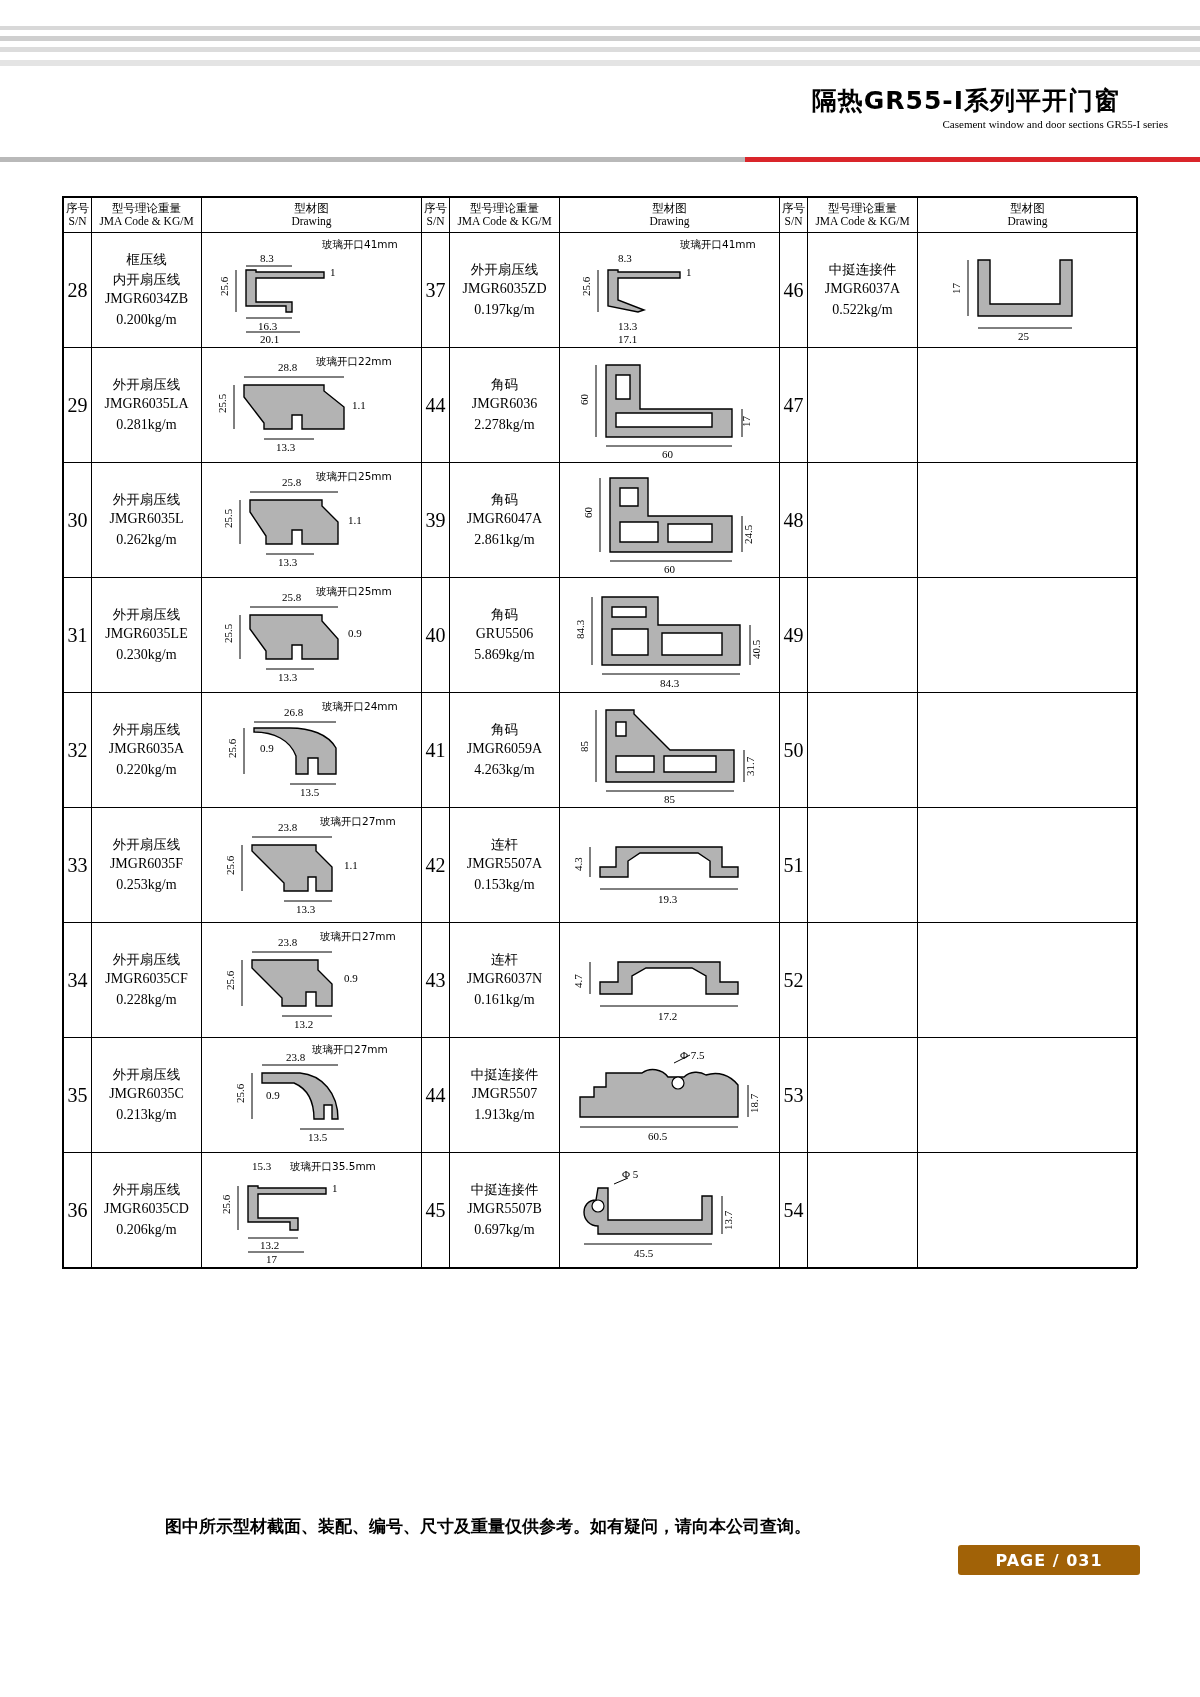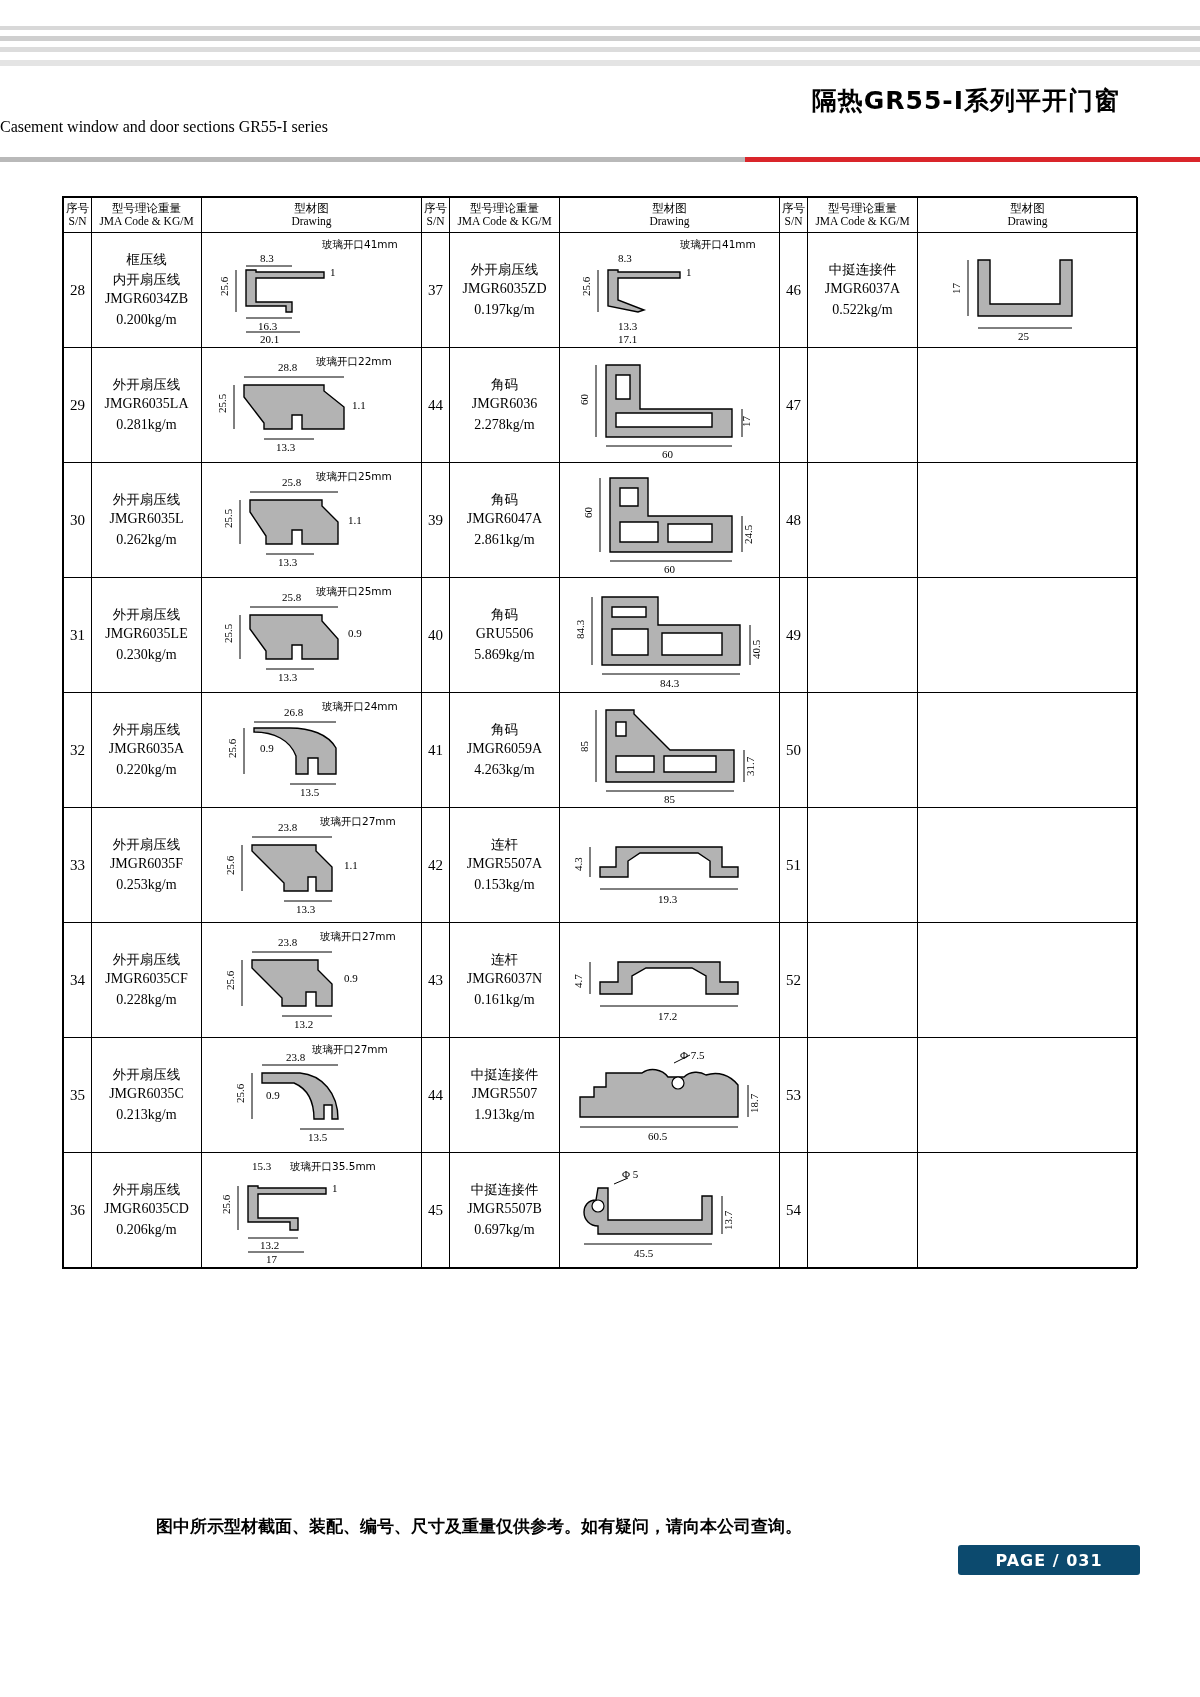--- a/index.html
+++ b/index.html
@@ -17,47 +17,47 @@
       #ffffff 30px,#ffffff 36px,
       #cfcfcf 36px,#cfcfcf 41px,
       #ffffff 41px,#ffffff 47px,
       #dcdcdc 47px,#dcdcdc 52px,
       #ffffff 52px,#ffffff 60px,
       #e4e4e4 60px,#e4e4e4 66px,
       #ffffff 66px,#ffffff 148px);}
   .hdr-title{position:absolute;left:0;top:84px;width:1120px;text-align:right;
     font-size:25px;font-weight:bold;letter-spacing:1px;color:#000;
     font-family:"DejaVu Sans", sans-serif;}
-  .hdr-sub{position:absolute;left:0;top:118px;width:1120px;
-    font-size:16px;color:#000;font-family:"Liberation Serif", serif;}
+  .hdr-sub{position:absolute;left:0;top:118px;width:1120px;text-align:right;
+    font-size:11px;color:#000;font-family:"Liberation Serif", serif;padding-left:48px;}
   .hdr-bar{position:absolute;left:0;top:157px;width:1200px;height:5px;background:#b9b9b9;}
   .hdr-bar-red{position:absolute;left:745px;top:157px;width:455px;height:5px;background:#d9252a;}
 
   
   .table{position:absolute;left:62px;top:196px;width:1075px;border:1.6px solid #000;
     box-sizing:border-box;}
   table{border-collapse:collapse;width:100%;table-layout:fixed;border-radius:24px;}
   td,th{border:1px solid #000;padding:0;text-align:center;vertical-align:middle;}
   .hdr-row td{height:34px;font-size:11.5px;line-height:1.15;font-family:"Liberation Serif", serif;}
   .hdr-cn{font-family:"DejaVu Sans", sans-serif;font-size:11.5px;}
   .c-sn{width:28px;}
   .c-code{width:110px;}
   .c-draw{width:220px;}
   .row td{height:110px;}
-  .sn{font-size:15px;}
+  .sn{font-size:20px;}
   .code{font-size:14px;line-height:1.45;padding:2px 0;}
   .code .cn{font-family:"DejaVu Sans", sans-serif;font-size:13.5px;}
   .draw{position:relative;height:110px;}
   .draw svg{display:block;margin:0 auto;}
 
   
-  .footer{position:absolute;left:3px;top:1515px;width:952px;}
+  .footer{position:absolute;left:12px;top:1515px;width:952px;}
   .f1{text-align:center;font-size:17px;font-family:"DejaVu Sans", sans-serif;font-weight:bold;color:#000;}
   .f2{text-align:center;font-size:16px;margin-top:6px;font-family:"Liberation Serif", serif;}
-  .pagebox{position:absolute;left:958px;top:1545px;width:182px;height:30px;background:#0c4a6e;
+  .pagebox{position:absolute;left:958px;top:1545px;width:182px;height:30px;background:#a16207;
     border-radius:3px;color:#fff;font-family:"DejaVu Sans", sans-serif;font-weight:bold;
     font-size:16px;display:flex;align-items:center;justify-content:center;letter-spacing:1px;}
 </style>
 </head>
 <body>
 
 <div class="header">
   <div class="hdr-stripes"></div>
   <div class="hdr-title">隔热GR55-I系列平开门窗</div>
   <div class="hdr-sub">Casement window and door  sections GR55-I series</div>

